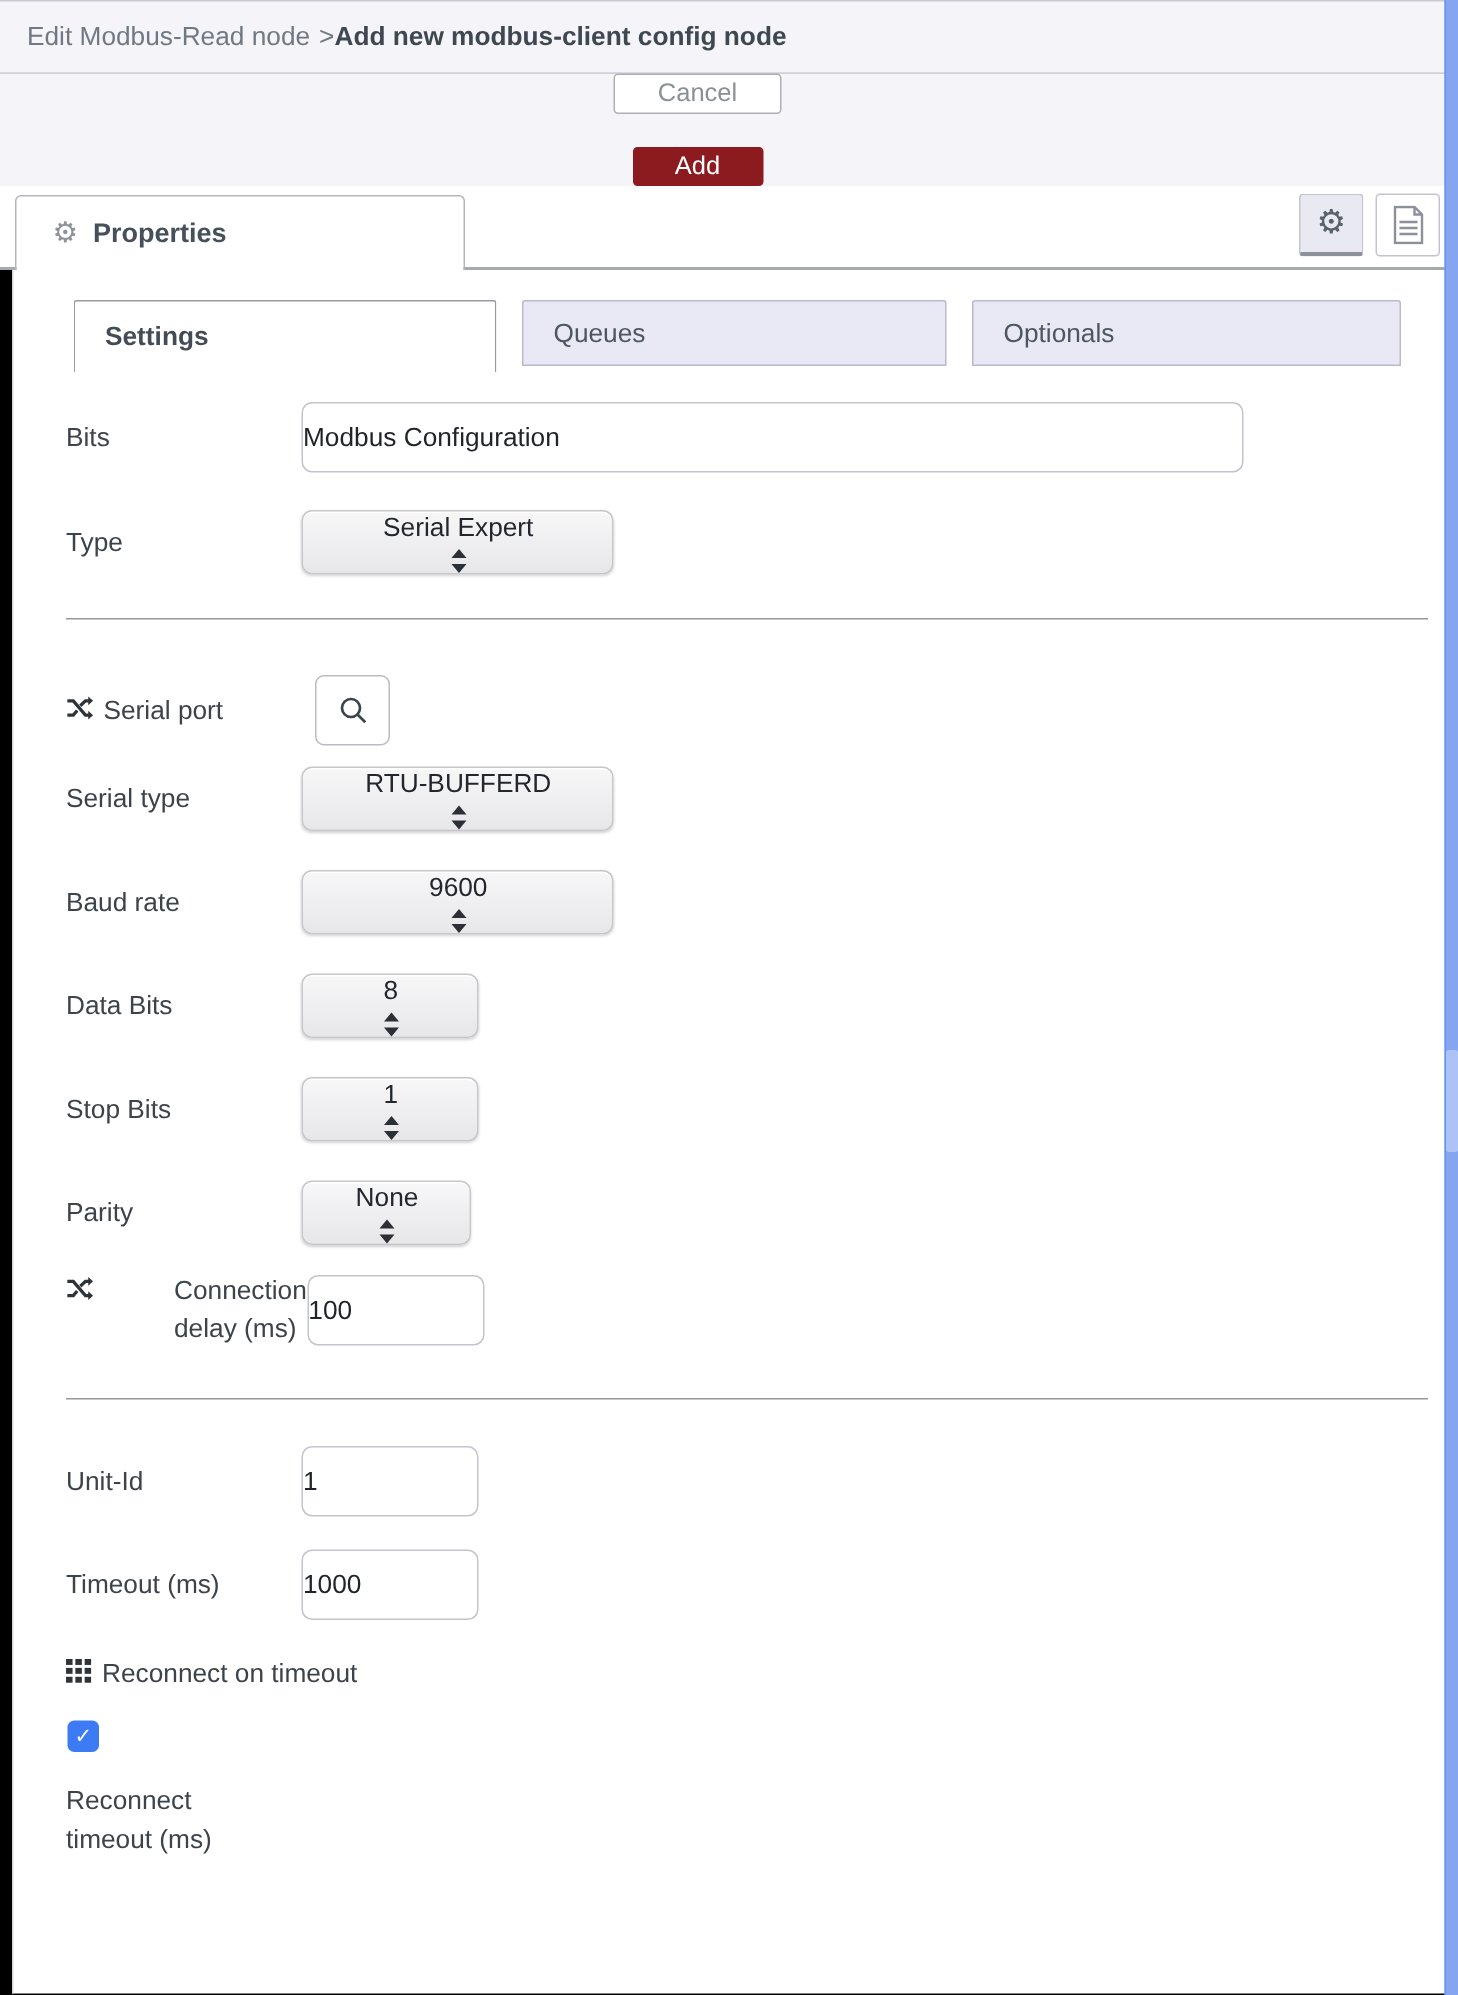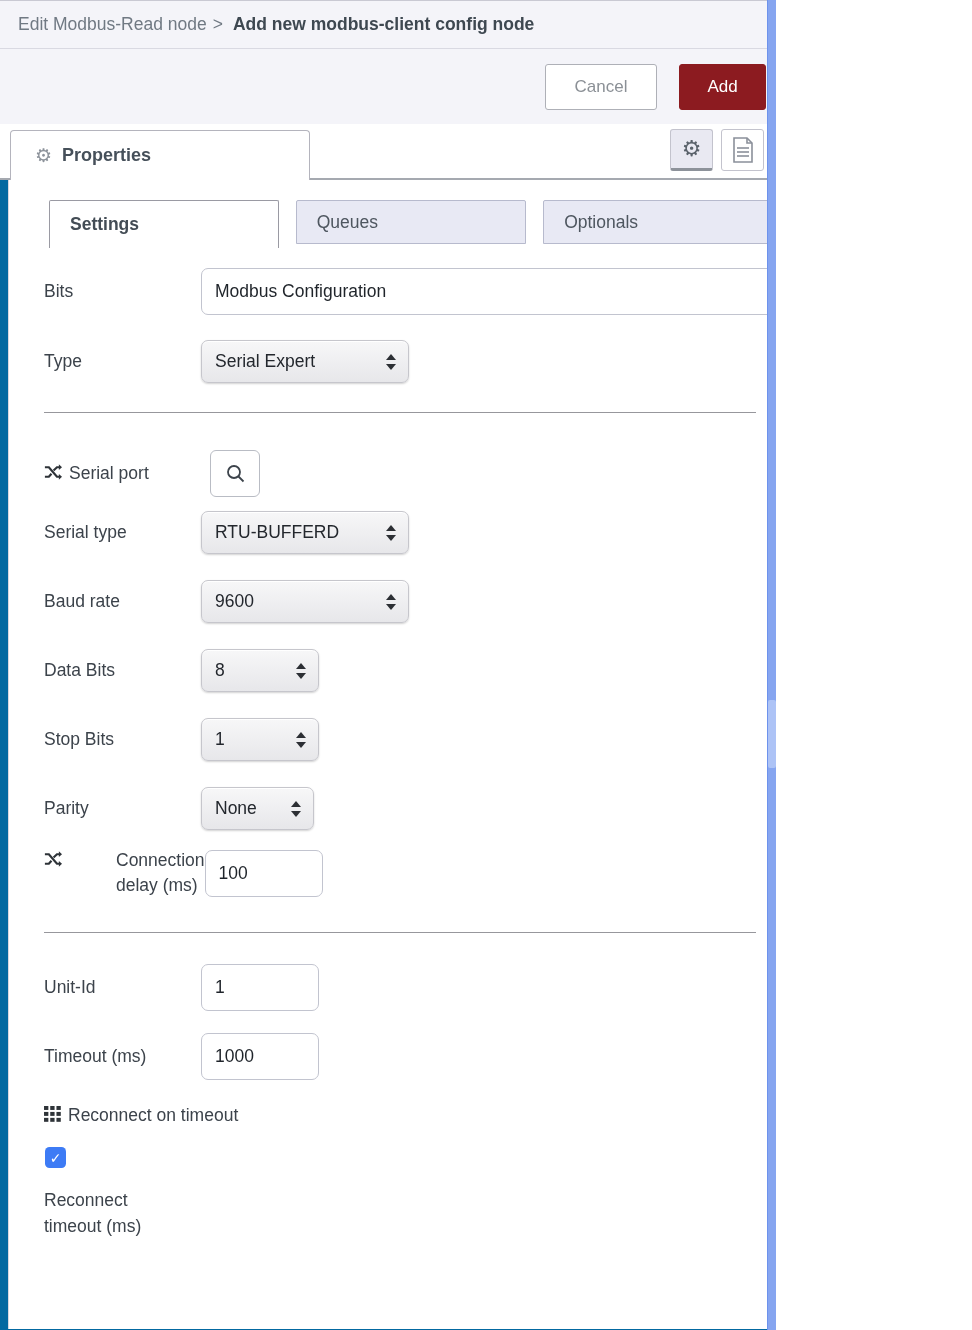--- a/index.html
+++ b/index.html
@@ -1,35 +1,35 @@
 <!DOCTYPE html>
 <html><head>
 <meta charset="utf-8">
 <style>
   * { margin:0; padding:0; box-sizing:border-box; }
   html,body { width:972px; height:1330px; }
   body {
     font-family:"Liberation Sans","DejaVu Sans",sans-serif;
     background:#ffffff; color:#3f4850; overflow:hidden; position:relative;
   }
-  .screen { width:776px; height:1330px; position:relative; background:#0369a1; }
+  .screen { width:972px; height:1330px; position:relative; background:#000000; }
 
   
   .crumb-bar {
     height:49px; background:#f4f4f9; border-top:1px solid #c9c9d3;
     border-bottom:1px solid #d9d9e2; display:flex; align-items:center;
     padding-left:18px; font-size:17.5px; color:#707983;
   }
-  .crumb-bar b { color:#3e4851; font-weight:bold; margin-left:10px; }
+  .crumb-bar b { color:#3e4851; font-weight:bold; margin-left:0; }
   .crumb-sep { margin-left:6px; }
 
   
   .action-bar {
     height:75px; background:#f4f4f9; display:flex; align-items:center;
-    justify-content:flex-end; padding-right:10px; gap:22px;
+    justify-content:flex-end; padding-right:42px; gap:22px;flex-direction:column;
   }
   .btn-cancel {
     width:112px; height:46px; background:#ffffff; border:1px solid #aeb0b7;
     border-radius:3px; font-size:17px; color:#8b9096; cursor:pointer;
     font-family:inherit;
   }
   .btn-add {
     width:87px; height:46px; background:#8c1b20; border:1px solid #8c1b20;
     border-radius:3px; font-size:17px; color:#ffffff; cursor:pointer;
     font-family:inherit;
@@ -84,33 +84,33 @@
   .form-row { display:flex; align-items:center; padding-left:35px; margin-bottom:14px; }
   .form-label {
     flex:0 0 157px; font-size:17.5px; color:#3c434b; line-height:1.45;
     display:flex; align-items:flex-start; gap:7px;
   }
   .form-label .txt { display:inline-block; }
   .w120 { max-width:128px;margin-left:47px; }
   .w100 { max-width:104px; }
   .ti {
     height:47px; border:1px solid #c2c4cf; border-radius:7px; font-size:17.5px;
-    color:#1f242a; padding-left:13px; font-family:inherit; background:#fff; outline:none;
+    color:#1f242a; padding-left:0; font-family:inherit; background:#fff; outline:none;
   }
   .ti.wide  { width:628px; }
   .ti.mid   { width:538px; }
   .ti.small { width:118px; }
 
   
   .sel {
     height:43px; border:1px solid #c6c6cc; border-radius:7px;
     background:linear-gradient(#f7f7f8,#e7e7ea);
     box-shadow:0 1px 2px rgba(0,0,0,0.18), inset 0 1px 0 #ffffff;
     display:flex; align-items:center; justify-content:space-between;
-    padding:0 12px 0 13px; font-size:17.5px; color:#23272d; cursor:pointer;
+    padding:0 12px 0 13px; font-size:17.5px; color:#23272d; cursor:pointer;flex-direction:column;
   }
   .sel.w208 { width:208px; }
   .sel.w118 { width:118px; }
   .sel.w113 { width:113px; }
   .arrows { display:flex; flex-direction:column; gap:4px; align-items:center; }
   .arr-up    { width:0; height:0; border-left:5px solid transparent; border-right:5px solid transparent; border-bottom:6px solid #2c2f34; }
   .arr-down  { width:0; height:0; border-left:5px solid transparent; border-right:5px solid transparent; border-top:6px solid #2c2f34; }
 
   .divider { border:none; border-top:1px solid #97979c; margin:0 20px 0 35px; }
 

